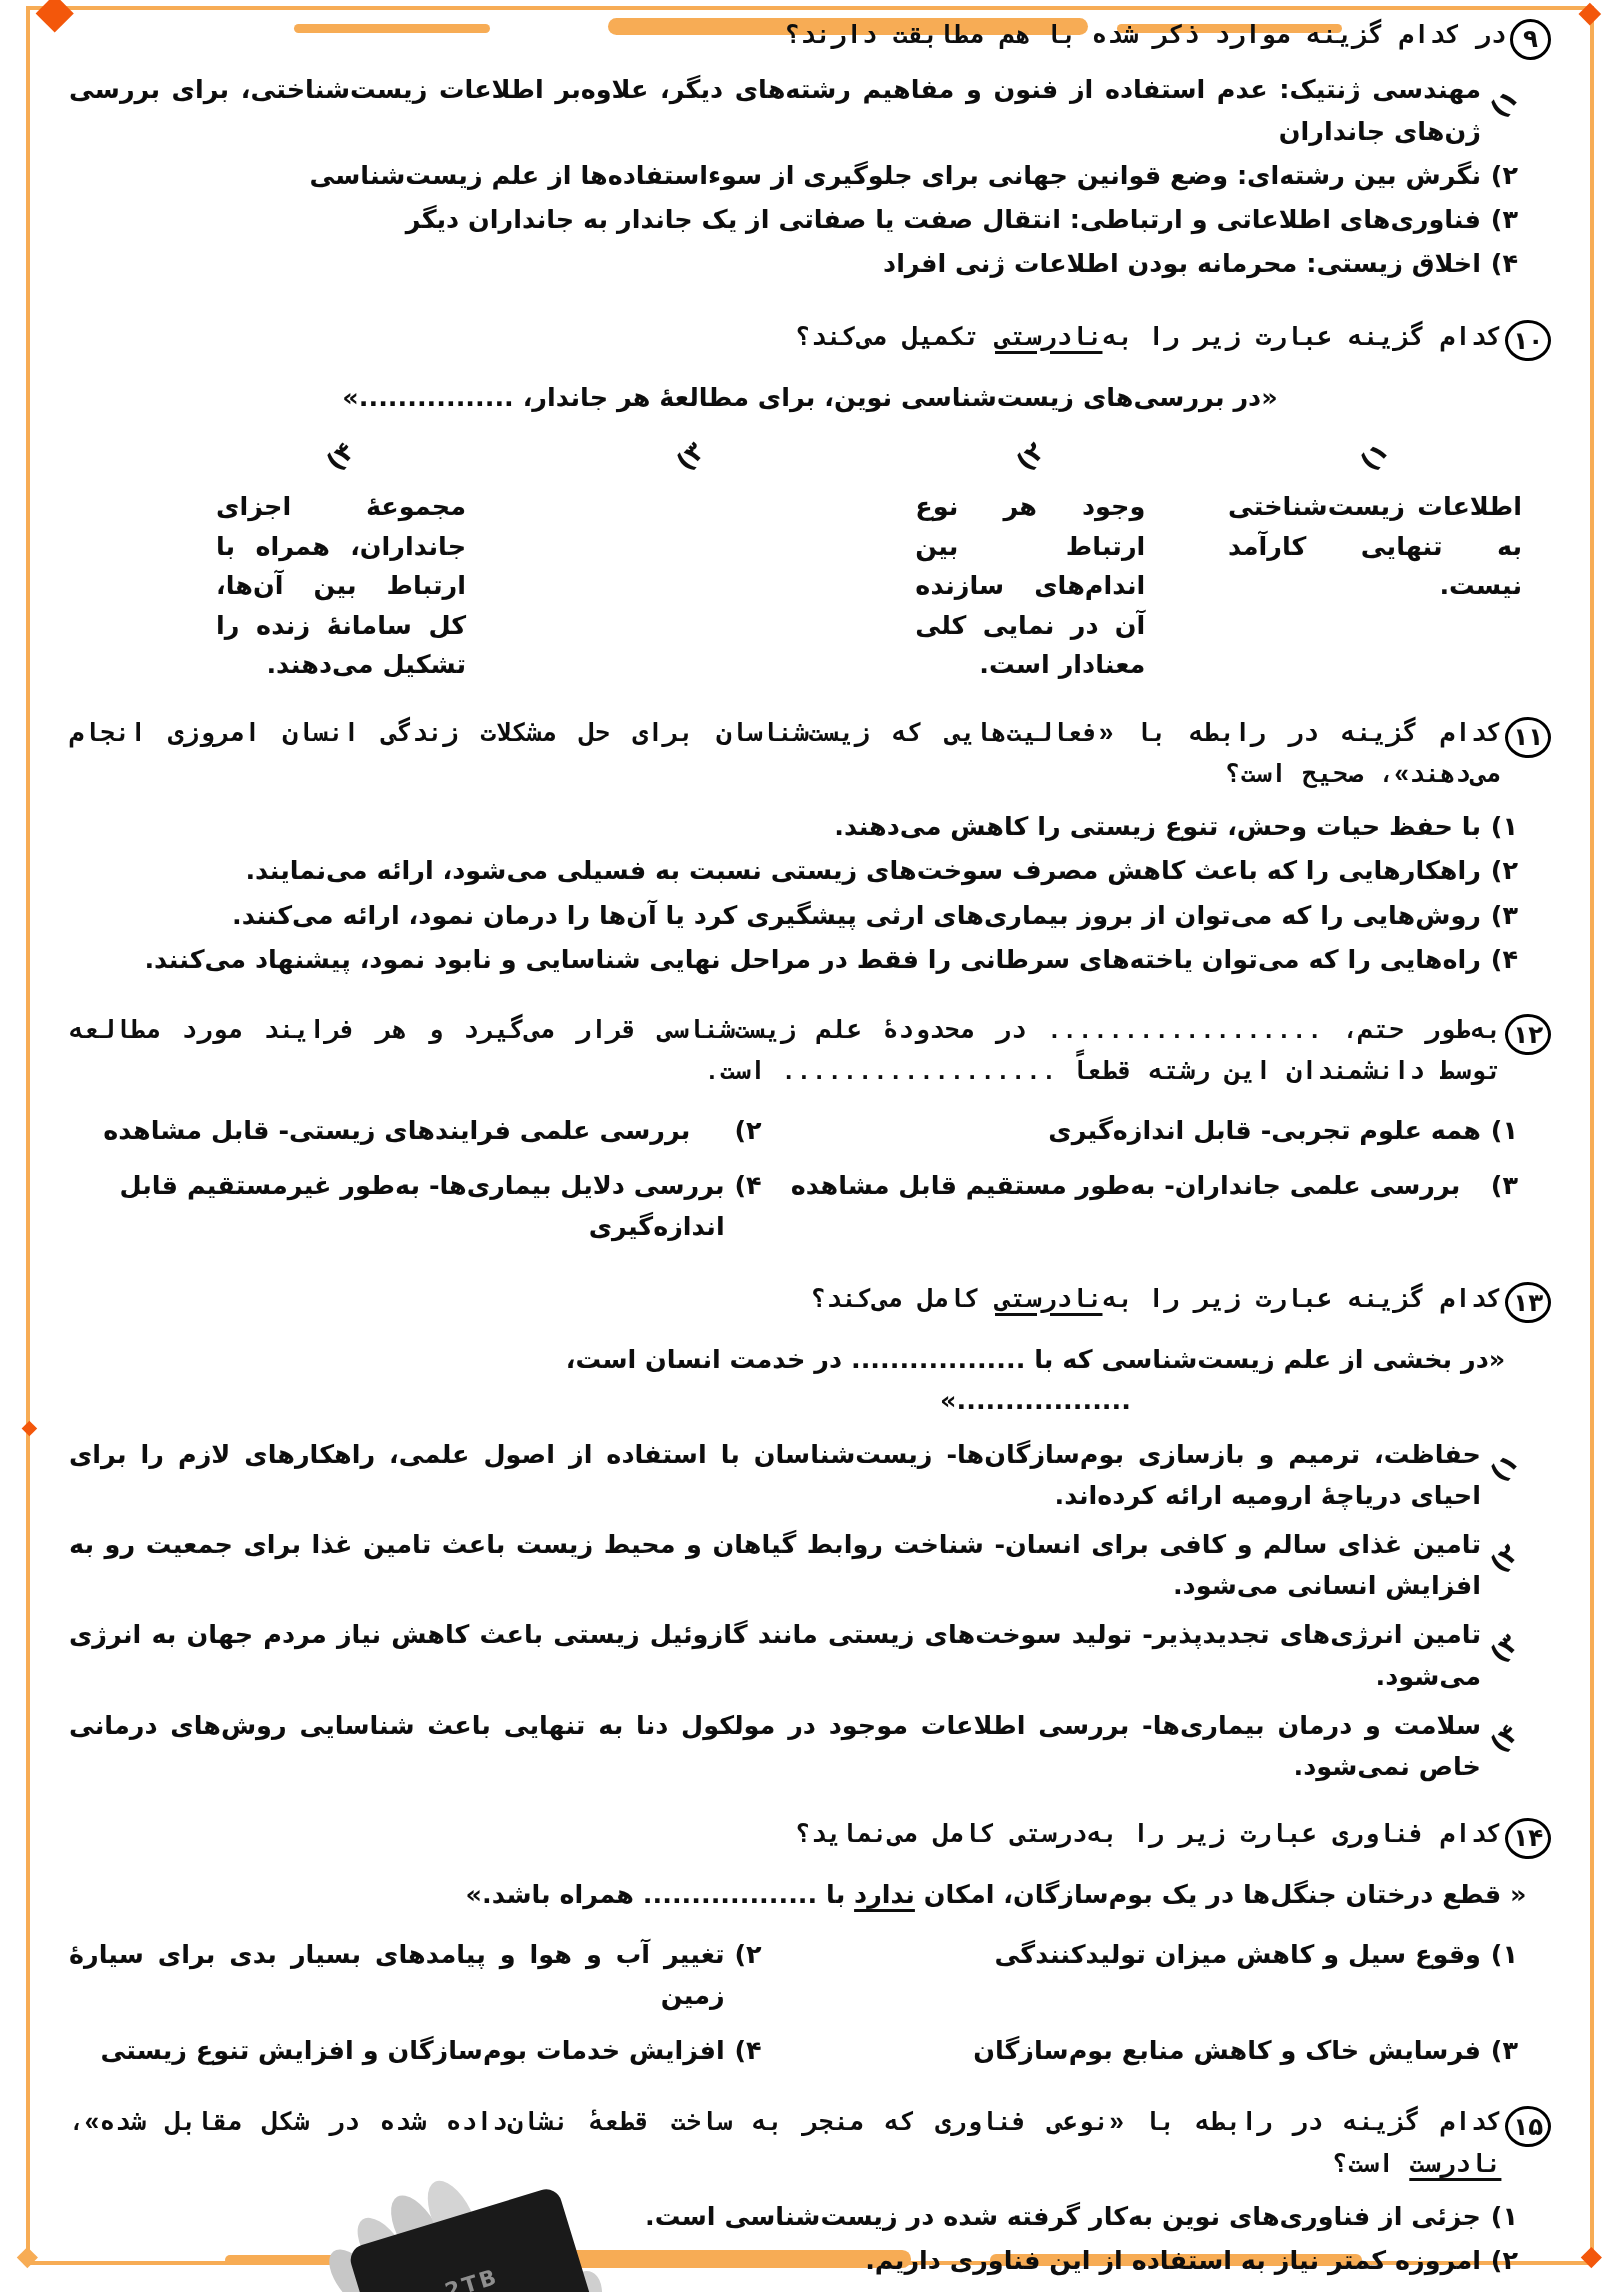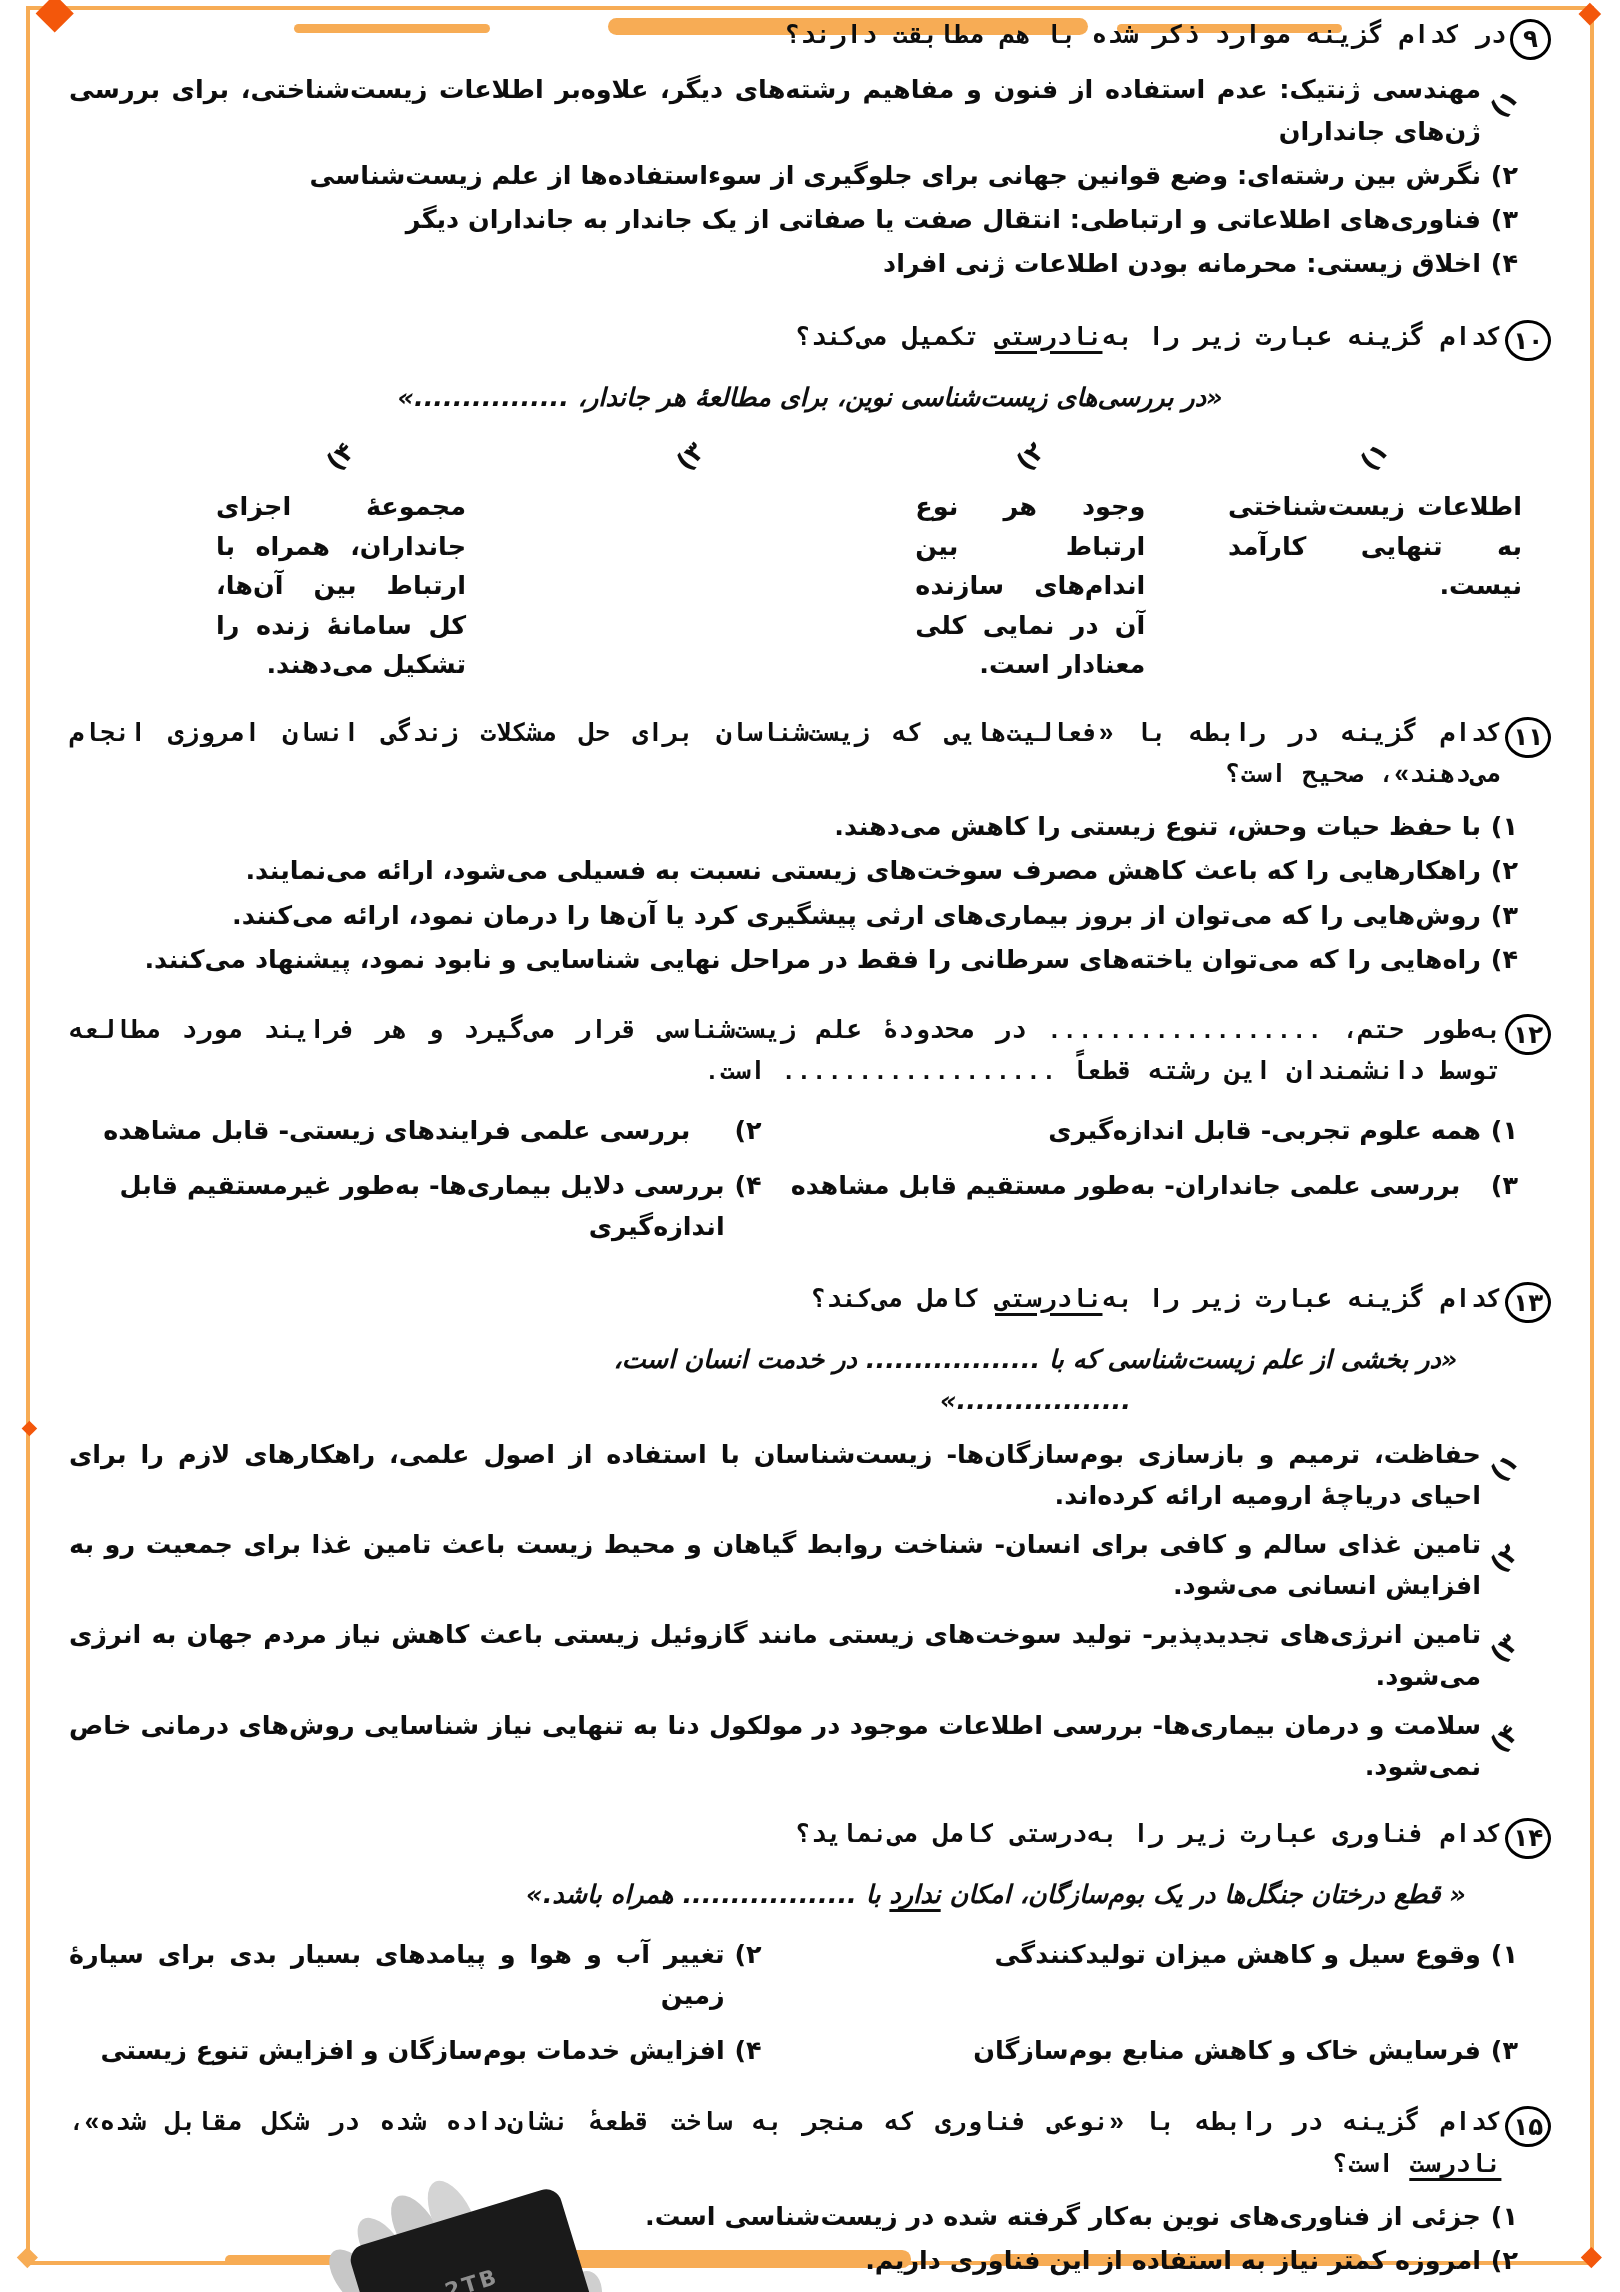--- a/index.html
+++ b/index.html
@@ -25,21 +25,21 @@
     border-radius:50%;display:flex;align-items:center;justify-content:center;
     font-size:24.5px;padding:0 4.9px;box-sizing:border-box;margin-top:2.9px;
   }
   .qtitle{flex:1;text-align:justify;font-family:Liberation Mono, monospace;}
   .u{text-decoration:underline;text-decoration-thickness:2.5px;text-underline-offset:5.9px;margin-top:24px;}
   .opts{padding:0 33px 0 0;}
   .opt{display:flex;align-items:flex-start;gap:9.8px;margin:2.9px 0;}
   .optnum{flex:0 0 auto;white-space:nowrap;}
   .tilt{display:inline-block;transform:rotate(-48deg);margin-top:13.7px;}
   .opttext{flex:1;text-align:justify;}
-  .stem{text-align:center;margin:15.7px 0 11.8px;font-style:italic;}
+  .stem{text-align:center;margin:15.7px 0 11.8px;}
   .stem-r1{padding-left:451px;}
   .stem-r2{padding-left:372px;}
   .cols{display:flex;justify-content:space-between;padding:5.9px 29px 0 147px;}
   .col{box-sizing:border-box;}
   .cnum{text-align:center;margin-bottom:9.8px;}
   .cnum span{display:inline-block;transform:rotate(-48deg);}
   .coltext{text-align:justify;line-height:1.55;}
   .grid2{display:grid;grid-template-columns:1.05fr 1fr;row-gap:7.8px;column-gap:29px;padding:3.9px 33px 0 0;}
   .q15wrap{position:relative;min-height:412px;}
   .q15opts{padding:0 33px 0 461px;}
@@ -177,21 +177,21 @@
       <div class="opt" style="margin-bottom:7.8px">
         <span class="optnum tilt">۲)</span>
         <span class="opttext">تامین غذای سالم و کافی برای انسان- شناخت روابط گیاهان و محیط زیست باعث تامین غذا برای جمعیت رو به افزایش انسانی می‌شود.</span>
       </div>
       <div class="opt" style="margin-bottom:7.8px">
         <span class="optnum tilt">۳)</span>
         <span class="opttext">تامین انرژی‌های تجدیدپذیر- تولید سوخت‌های زیستی مانند گازوئیل زیستی باعث کاهش نیاز مردم جهان به انرژی می‌شود.</span>
       </div>
       <div class="opt">
         <span class="optnum tilt">۴)</span>
-        <span class="opttext">سلامت و درمان بیماری‌ها- بررسی اطلاعات موجود در مولکول دنا به تنهایی نیاز شناسایی روش‌های درمانی خاص نمی‌شود.</span>
+        <span class="opttext">سلامت و درمان بیماری‌ها- بررسی اطلاعات موجود در مولکول دنا به تنهایی باعث شناسایی روش‌های درمانی خاص نمی‌شود.</span>
       </div>
     </div>
   </section>
 
   <section class="q" style="margin-top:27.4px">
     <div class="qhead">
       <span class="qcirc">۱۴</span>
       <span class="qtitle">کدام فناوری عبارت زیر را به‌درستی کامل می‌نماید؟</span>
     </div>
     <div class="stem stem-r2"><span>« قطع درختان جنگل‌ها در یک بوم‌سازگان، امکان </span><span class="u">ندارد</span><span> با .................. همراه باشد.»</span></div>

